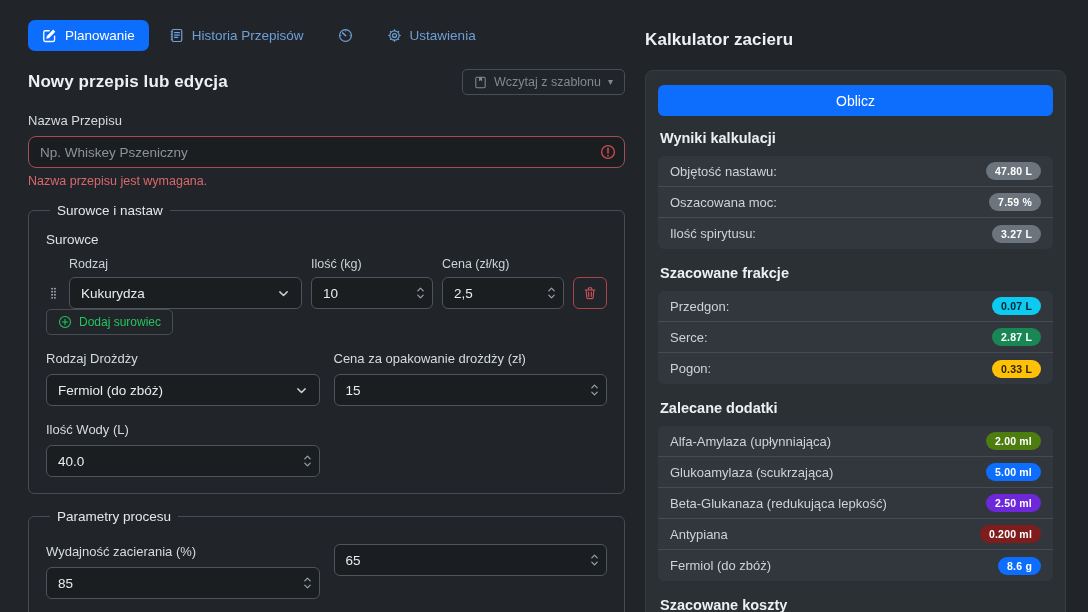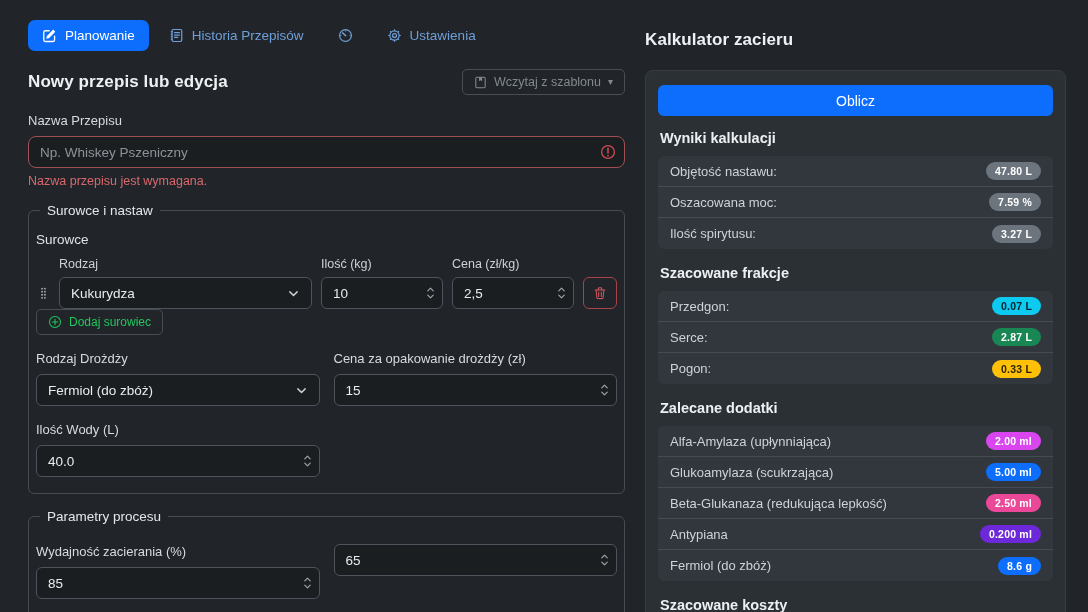--- a/index.html
+++ b/index.html
@@ -41,21 +41,21 @@
   .txt-wrap { position:relative; }
   input.field, .select {
     width:100%; height:32px; background:#1a1e21; border:1px solid #4d545b; border-radius:6px;
     color:#e9ecef; font-family:inherit; font-size:13.5px; padding:0 11px; outline:none;
   }
   input.field::placeholder { color:#8d9399; }
   input.invalid { border-color:#a14f55; padding-right:52px;border-radius:8px; }
   .input-err-icon { position:absolute; right:9px; top:50%; transform:translateY(-50%); color:#cf4a52; }
   .error-text { color:#d9686d; font-size:12.5px; margin-top:6px; }
 
-  fieldset { border:1px solid #464c52; border-radius:6px; padding:12px 7px 16px; margin-top:15px; }
+  fieldset { border:1px solid #464c52; border-radius:6px; padding:12px 17px 16px; margin-top:15px; }
   fieldset legend { padding:0 7px; margin-left:4px; font-size:13.5px; color:#e3e7ea; }
   .fieldset-process { padding-bottom:80px; }
 
   .sub-title { font-size:13.5px; color:#dfe3e7; margin:2px 0 10px; }
 
   .ing-grid { display:grid; grid-template-columns:14px 1fr 122px 122px 34px; gap:9px; align-items:center; }
   .ing-grid.labels { margin-bottom:6px; }
   .mini-label { font-size:12.5px; color:#ccd2d7; }
   .grip { color:#aeb4ba; cursor:grab; display:flex; justify-content:center; }
 
@@ -357,33 +357,33 @@
             </div>
             <div class="crow">
               <span class="clabel">Pogon:</span>
               <span class="badge" style="background-color: rgb(255, 193, 7); color: rgb(43, 36, 5);">0.33 L</span>
             </div>
           </div>
           <div class="sec-title">Zalecane dodatki</div>
           <div class="rows">
             <div class="crow">
               <span class="clabel">Alfa-Amylaza (upłynniająca)</span>
-              <span class="badge" style="background-color: #d946ef; color: rgb(255, 255, 255);">2.00 ml</span>
+              <span class="badge" style="background-color: #4d7c0f; color: rgb(255, 255, 255);">2.00 ml</span>
             </div>
             <div class="crow">
               <span class="clabel">Glukoamylaza (scukrzająca)</span>
               <span class="badge" style="background-color: rgb(13, 110, 253); color: rgb(255, 255, 255);">5.00 ml</span>
             </div>
             <div class="crow">
               <span class="clabel">Beta-Glukanaza (redukująca lepkość)</span>
-              <span class="badge" style="background-color: #ec4899; color: rgb(255, 255, 255); text-align: center;">2.50 ml</span>
+              <span class="badge" style="background-color: #6d28d9; color: rgb(255, 255, 255); text-align: center;">2.50 ml</span>
             </div>
             <div class="crow">
               <span class="clabel">Antypiana</span>
-              <span class="badge" style="background-color: #6d28d9; color: rgb(255, 255, 255);">0.200 ml</span>
+              <span class="badge" style="background-color: #7f1d1d; color: rgb(255, 255, 255);">0.200 ml</span>
             </div>
             <div class="crow">
               <span class="clabel">Fermiol (do zbóż)</span>
               <span class="badge" style="background-color: rgb(13, 110, 253); color: rgb(255, 255, 255);">8.6 g</span>
             </div>
           </div>
           <div class="sec-title">Szacowane koszty</div>
         </div>
     </div>
   </div>

